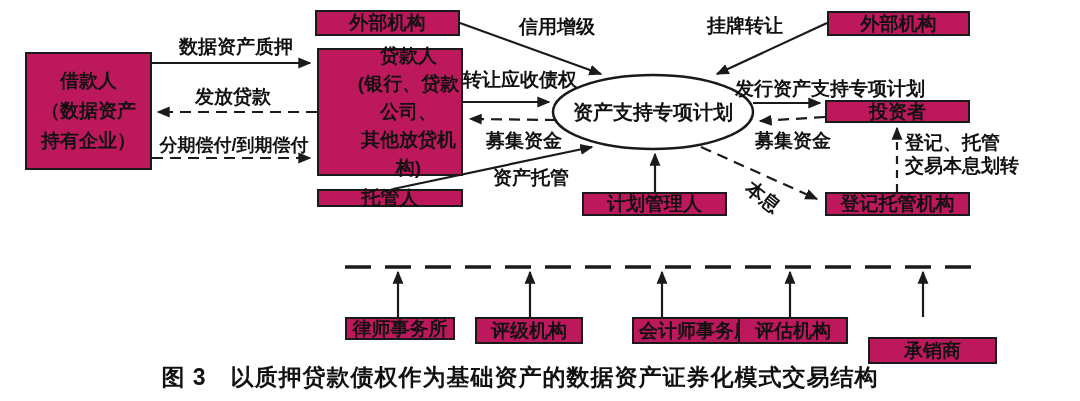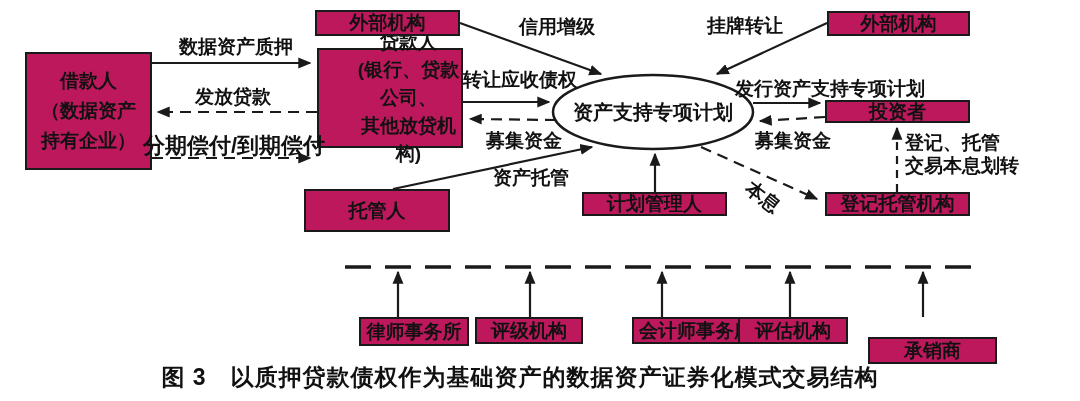--- a/index.html
+++ b/index.html
@@ -65,41 +65,41 @@
     <line x1="662" y1="317" x2="662" y2="272" stroke="#1a1a1a" stroke-width="2.2" marker-end="url(#arr)"></line>
     <line x1="790" y1="317" x2="790" y2="272" stroke="#1a1a1a" stroke-width="2.2" marker-end="url(#arr)"></line>
     <line x1="923" y1="317" x2="923" y2="272" stroke="#1a1a1a" stroke-width="2.2" marker-end="url(#arr)"></line>
 
     <ellipse cx="653" cy="112" rx="100" ry="37" fill="#ffffff" stroke="#1a1a1a" stroke-width="2.5"></ellipse>
   </svg>
 
   <div class="node" style="left:25px;top:52px;width:127px;height:118px;line-height:30px;">借款人
 （数据资产
 持有企业）</div>
-  <div class="node" style="left:317px;top:48px;width:146px;height:100px;padding-left:37px;">贷款人
+  <div class="node" style="left:317px;top:48px;width:146px;height:128px;padding-left:37px;">贷款人
 (银行、贷款公司、
 其他放贷机构)</div>
   <div class="node small" style="left:315px;top:10px;width:145px;height:26px;">外部机构</div>
   <div class="node small" style="left:827px;top:11px;width:143px;height:25px;">外部机构</div>
-  <div class="node small" style="left:304px;top:189px;width:146px;height:43px;">托管人</div>
+  <div class="node small" style="left:317px;top:189px;width:146px;height:18px;">托管人</div>
   <div class="node small" style="left:582px;top:192px;width:145px;height:24px;">计划管理人</div>
   <div class="node small" style="left:825px;top:100px;width:145px;height:23px;">投资者</div>
   <div class="node small" style="left:825px;top:192px;width:145px;height:24px;">登记托管机构</div>
 
-  <div class="node small" style="left:359px;top:317px;width:110px;height:29px;">律师事务所</div>
+  <div class="node small" style="left:345px;top:317px;width:110px;height:23px;">律师事务所</div>
   <div class="node small" style="left:475px;top:317px;width:108px;height:27px;">评级机构</div>
   <div class="node small" style="left:600px;top:317px;width:128px;height:27px;margin-left:32px;">会计师事务所</div>
   <div class="node small" style="left:738px;top:317px;width:110px;height:27px;">评估机构</div>
   <div class="node small" style="left:868px;top:317px;width:129px;height:27px;margin-top:20px;">承销商</div>
 
   <div class="spv-label">资产支持专项计划</div>
 
   <div class="lbl" style="left:236px;top:46px;">数据资产质押</div>
   <div class="lbl" style="left:233px;top:96px;">发放贷款</div>
-  <div class="lbl" style="left:234px;top:145px;font-size:22px;">分期偿付/到期偿付</div>
+  <div class="lbl" style="left:234px;top:145px;font-size:18px;">分期偿付/到期偿付</div>
   <div class="lbl" style="left:557px;top:26px;">信用增级</div>
   <div class="lbl" style="left:745px;top:25px;">挂牌转让</div>
   <div class="lbl" style="left:520px;top:79px;text-align:center;">转让应收债权</div>
   <div class="lbl" style="left:524px;top:140px;">募集资金</div>
   <div class="lbl" style="left:531px;top:177px;">资产托管</div>
   <div class="lbl" style="left:830px;top:88px;">发行资产支持专项计划</div>
   <div class="lbl" style="left:793px;top:140px;">募集资金</div>
   <div class="lbl left-align" style="left:905px;top:131px;">登记、托管
 交易本息划转</div>
   <div class="lbl rot" style="left:763px;top:197px;">本息</div>

